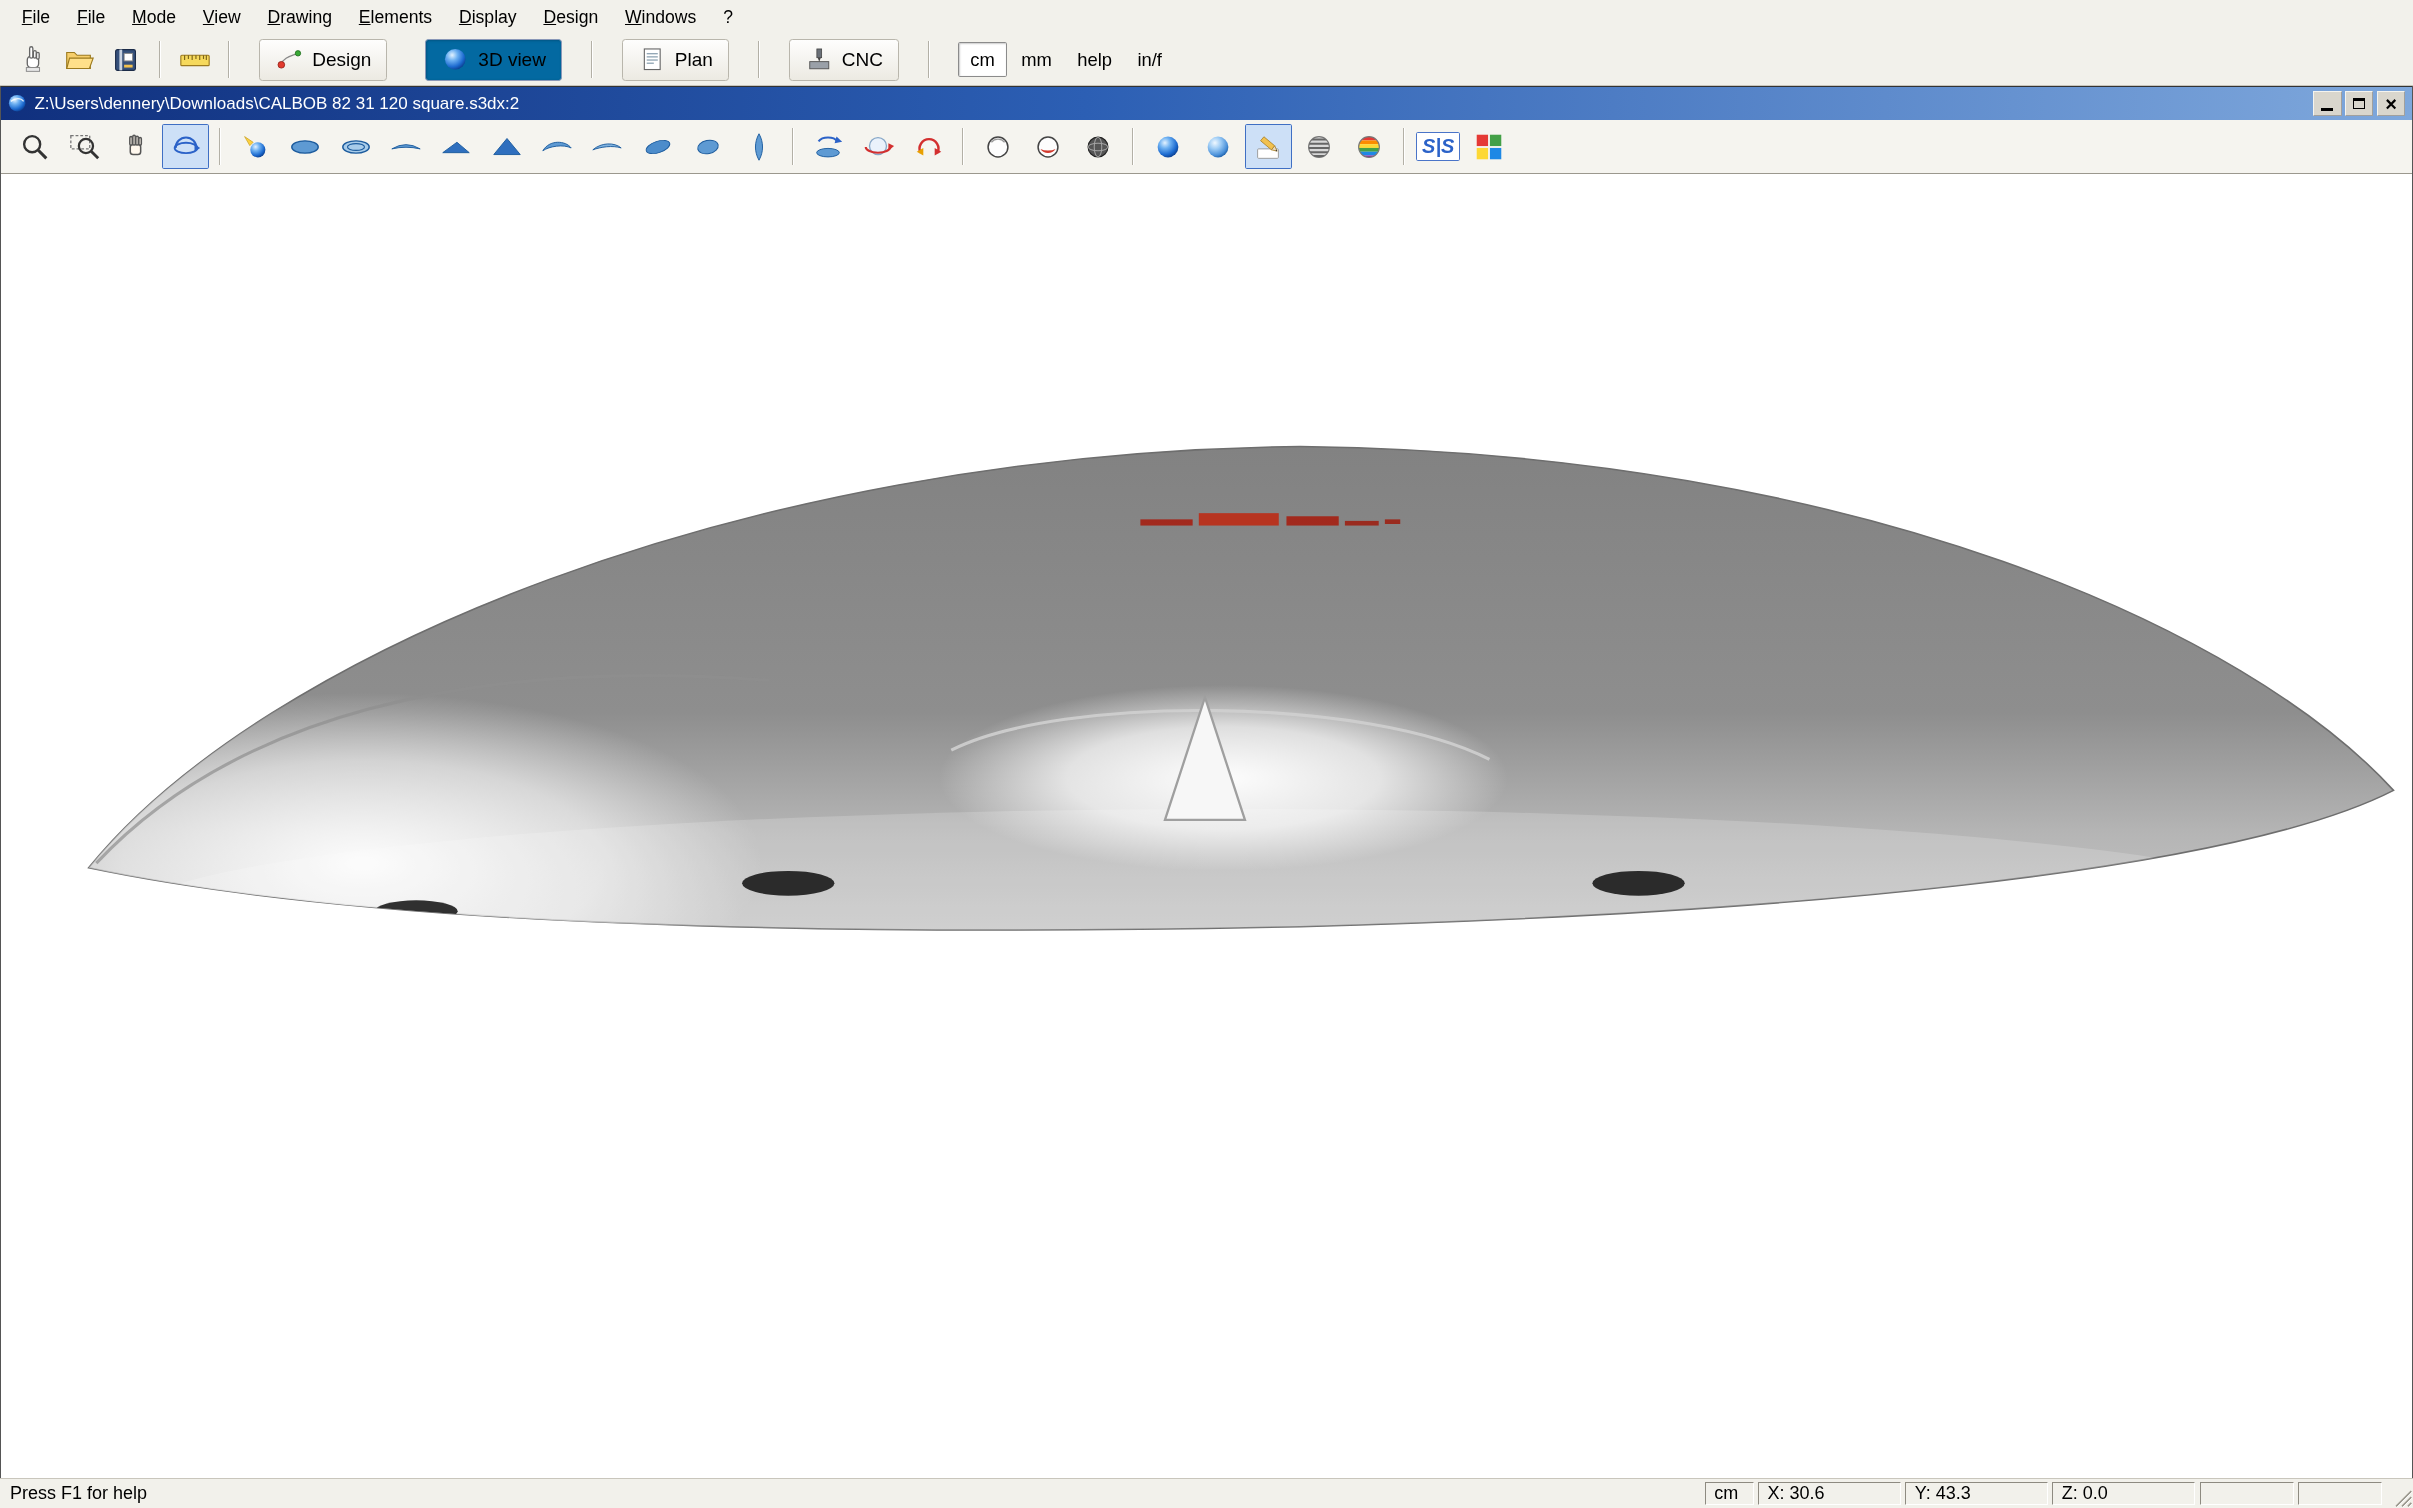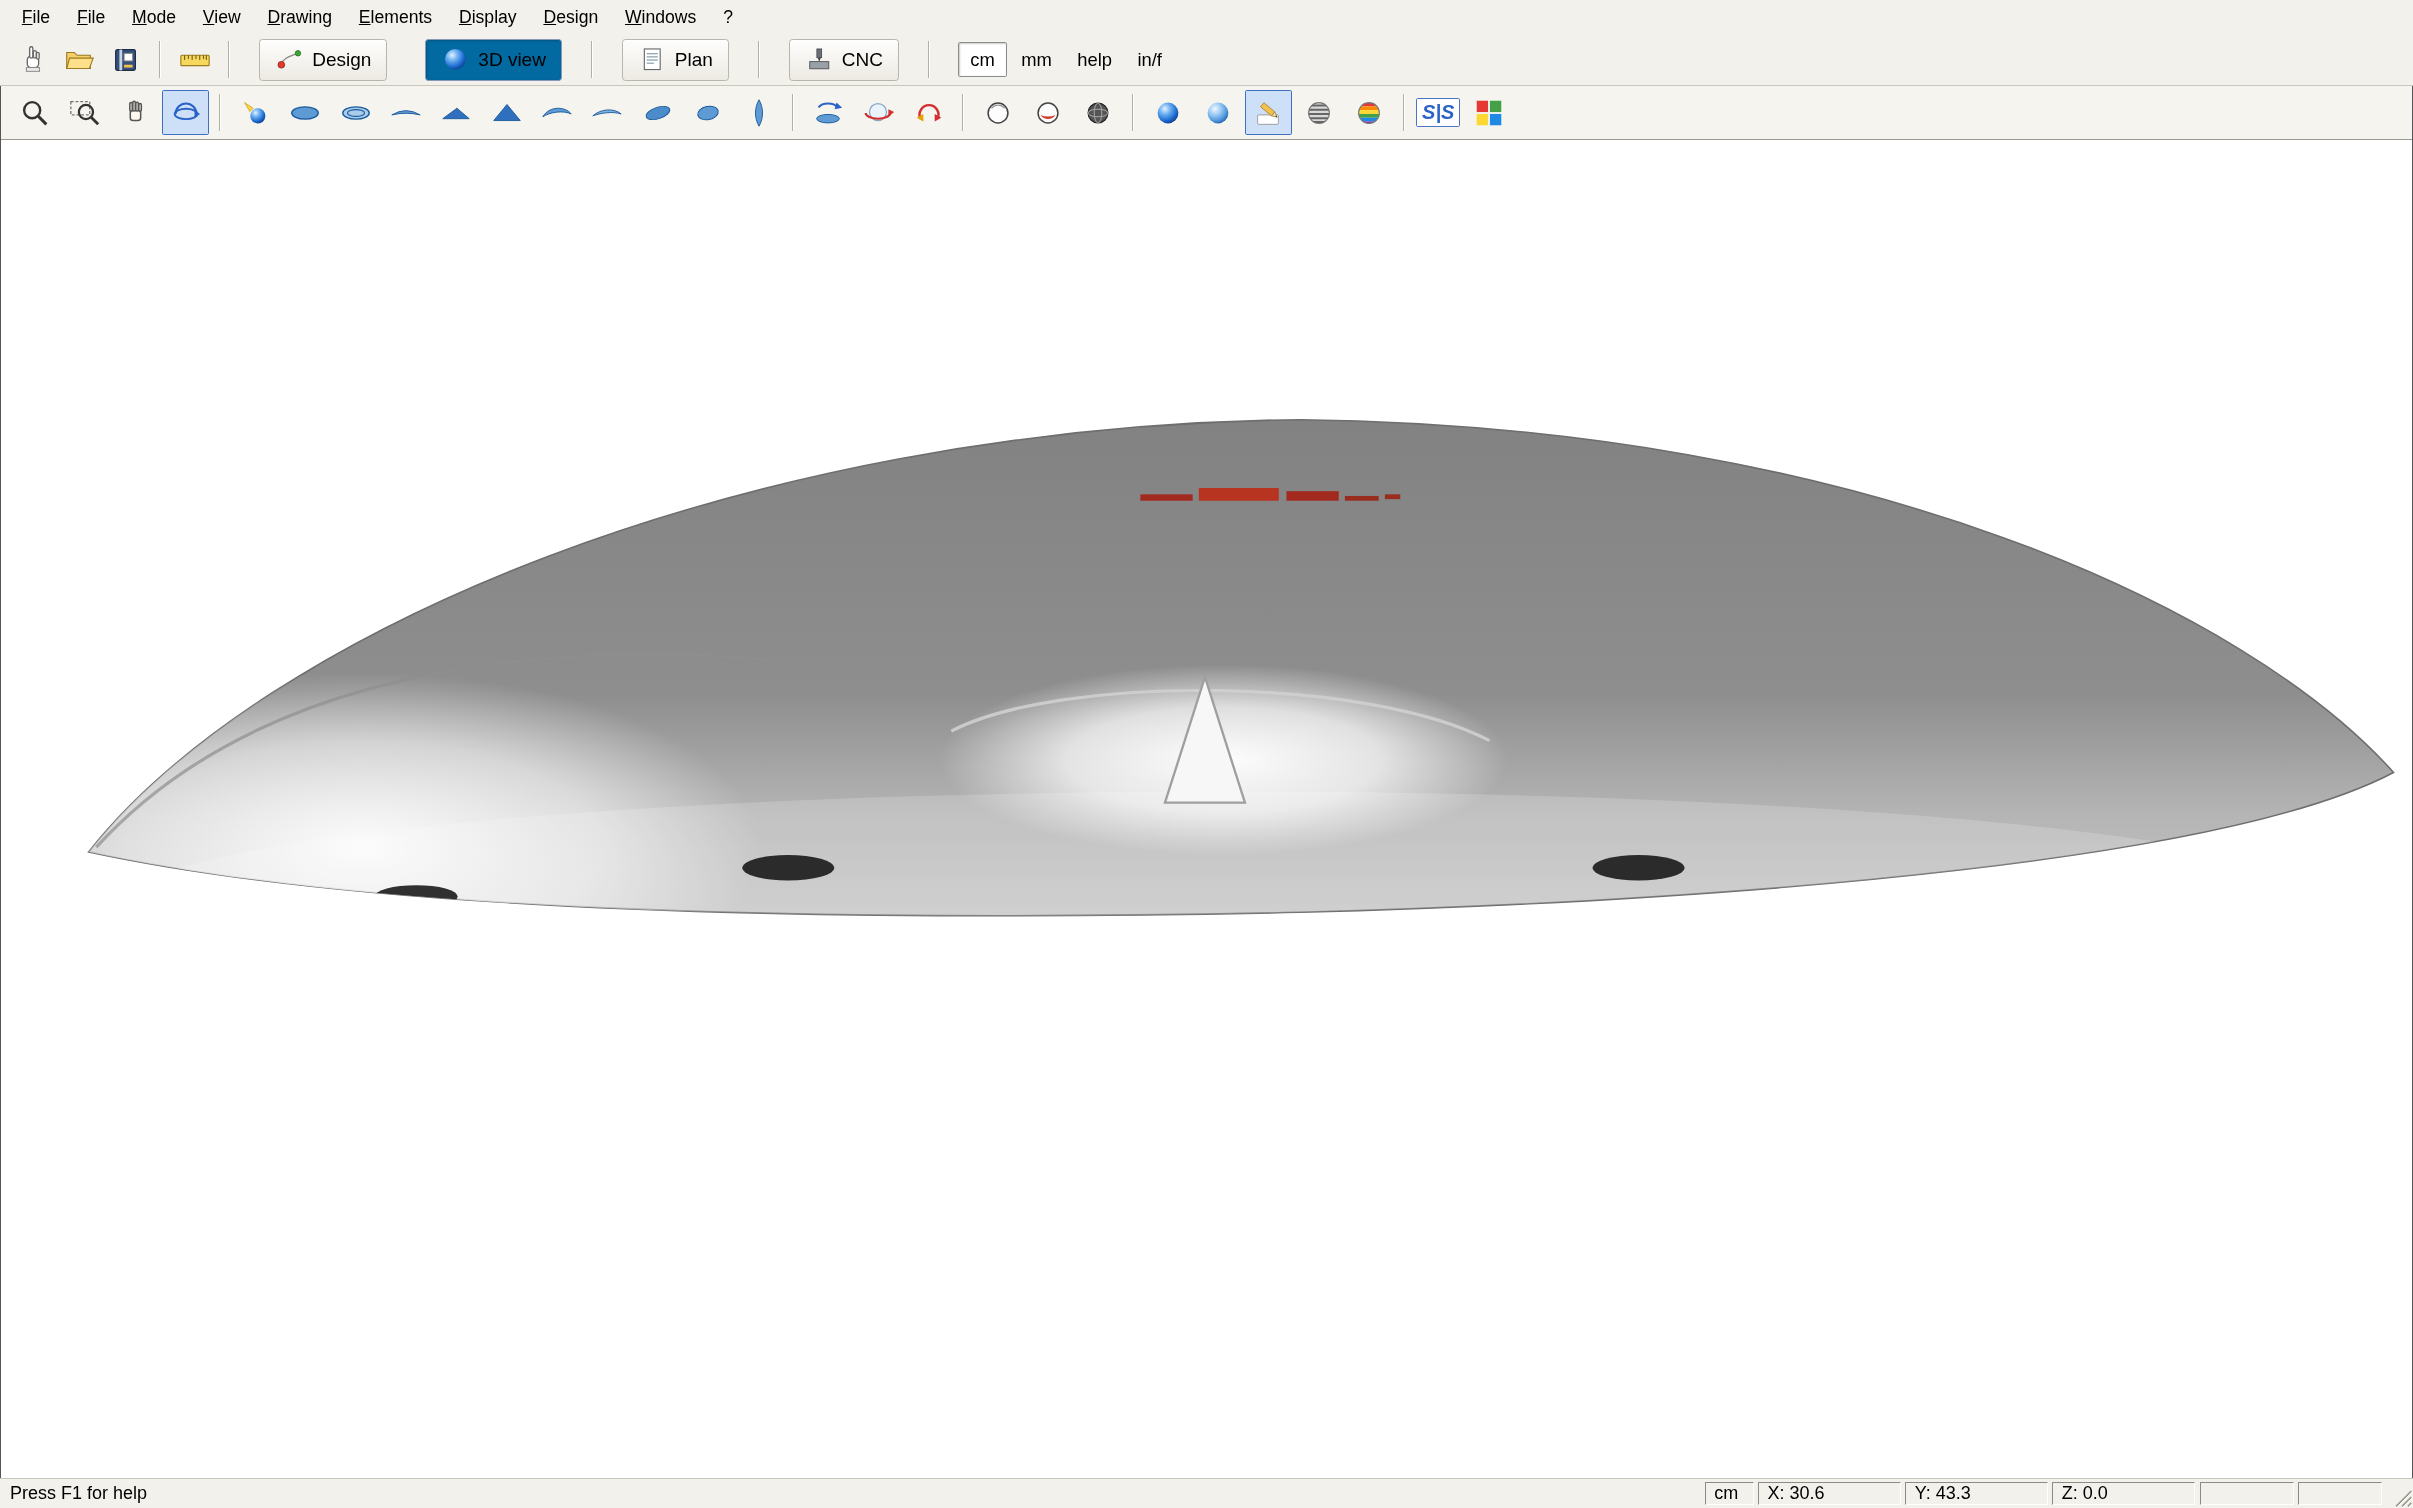--- a/index.html
+++ b/index.html
@@ -195,20 +195,38 @@
   <div class="units">
     <span class="unit pressed">cm</span>
     <span class="unit">mm</span>
     <span class="unit">help</span>
     <span class="unit">in/f</span>
   </div>
 </div>
 
 <div class="docwin">
 
+  <div class="titlebar">
+    <svg width="18.4" height="18.4" viewBox="0 0 20 20">
+      <circle cx="10" cy="10" r="9" fill="url(#gBlue)"></circle>
+      <path d="M3,8 C8,4 14,4 17,8" stroke="#fff" fill="none" stroke-width="1.5" opacity="0.8"></path>
+    </svg>
+    <span class="title-text">Z:\Users\dennery\Downloads\CALBOB 82 31 120 square.s3dx:2</span>
+    <div class="win-btns">
+      <div class="win-btn">
+          <span class="gl-min"></span>
+        </div>
+      <div class="win-btn">
+          <span class="gl-max"></span>
+        </div>
+      <div class="win-btn">
+          <span class="gl-close">×</span>
+        </div>
+    </div>
+  </div>
 
   <div class="viewbar">
     <div class="vb-btn">
       <svg width="34" height="34" viewBox="0 0 36 36">
         <circle cx="15" cy="15" r="8.5" fill="none" stroke="#333" stroke-width="2.5"></circle>
         <line x1="21.5" y1="21.5" x2="30" y2="30" stroke="#333" stroke-width="3.2"></line>
       </svg>
     </div>
     <div class="vb-btn">
       <svg width="34" height="34" viewBox="0 0 36 36">

